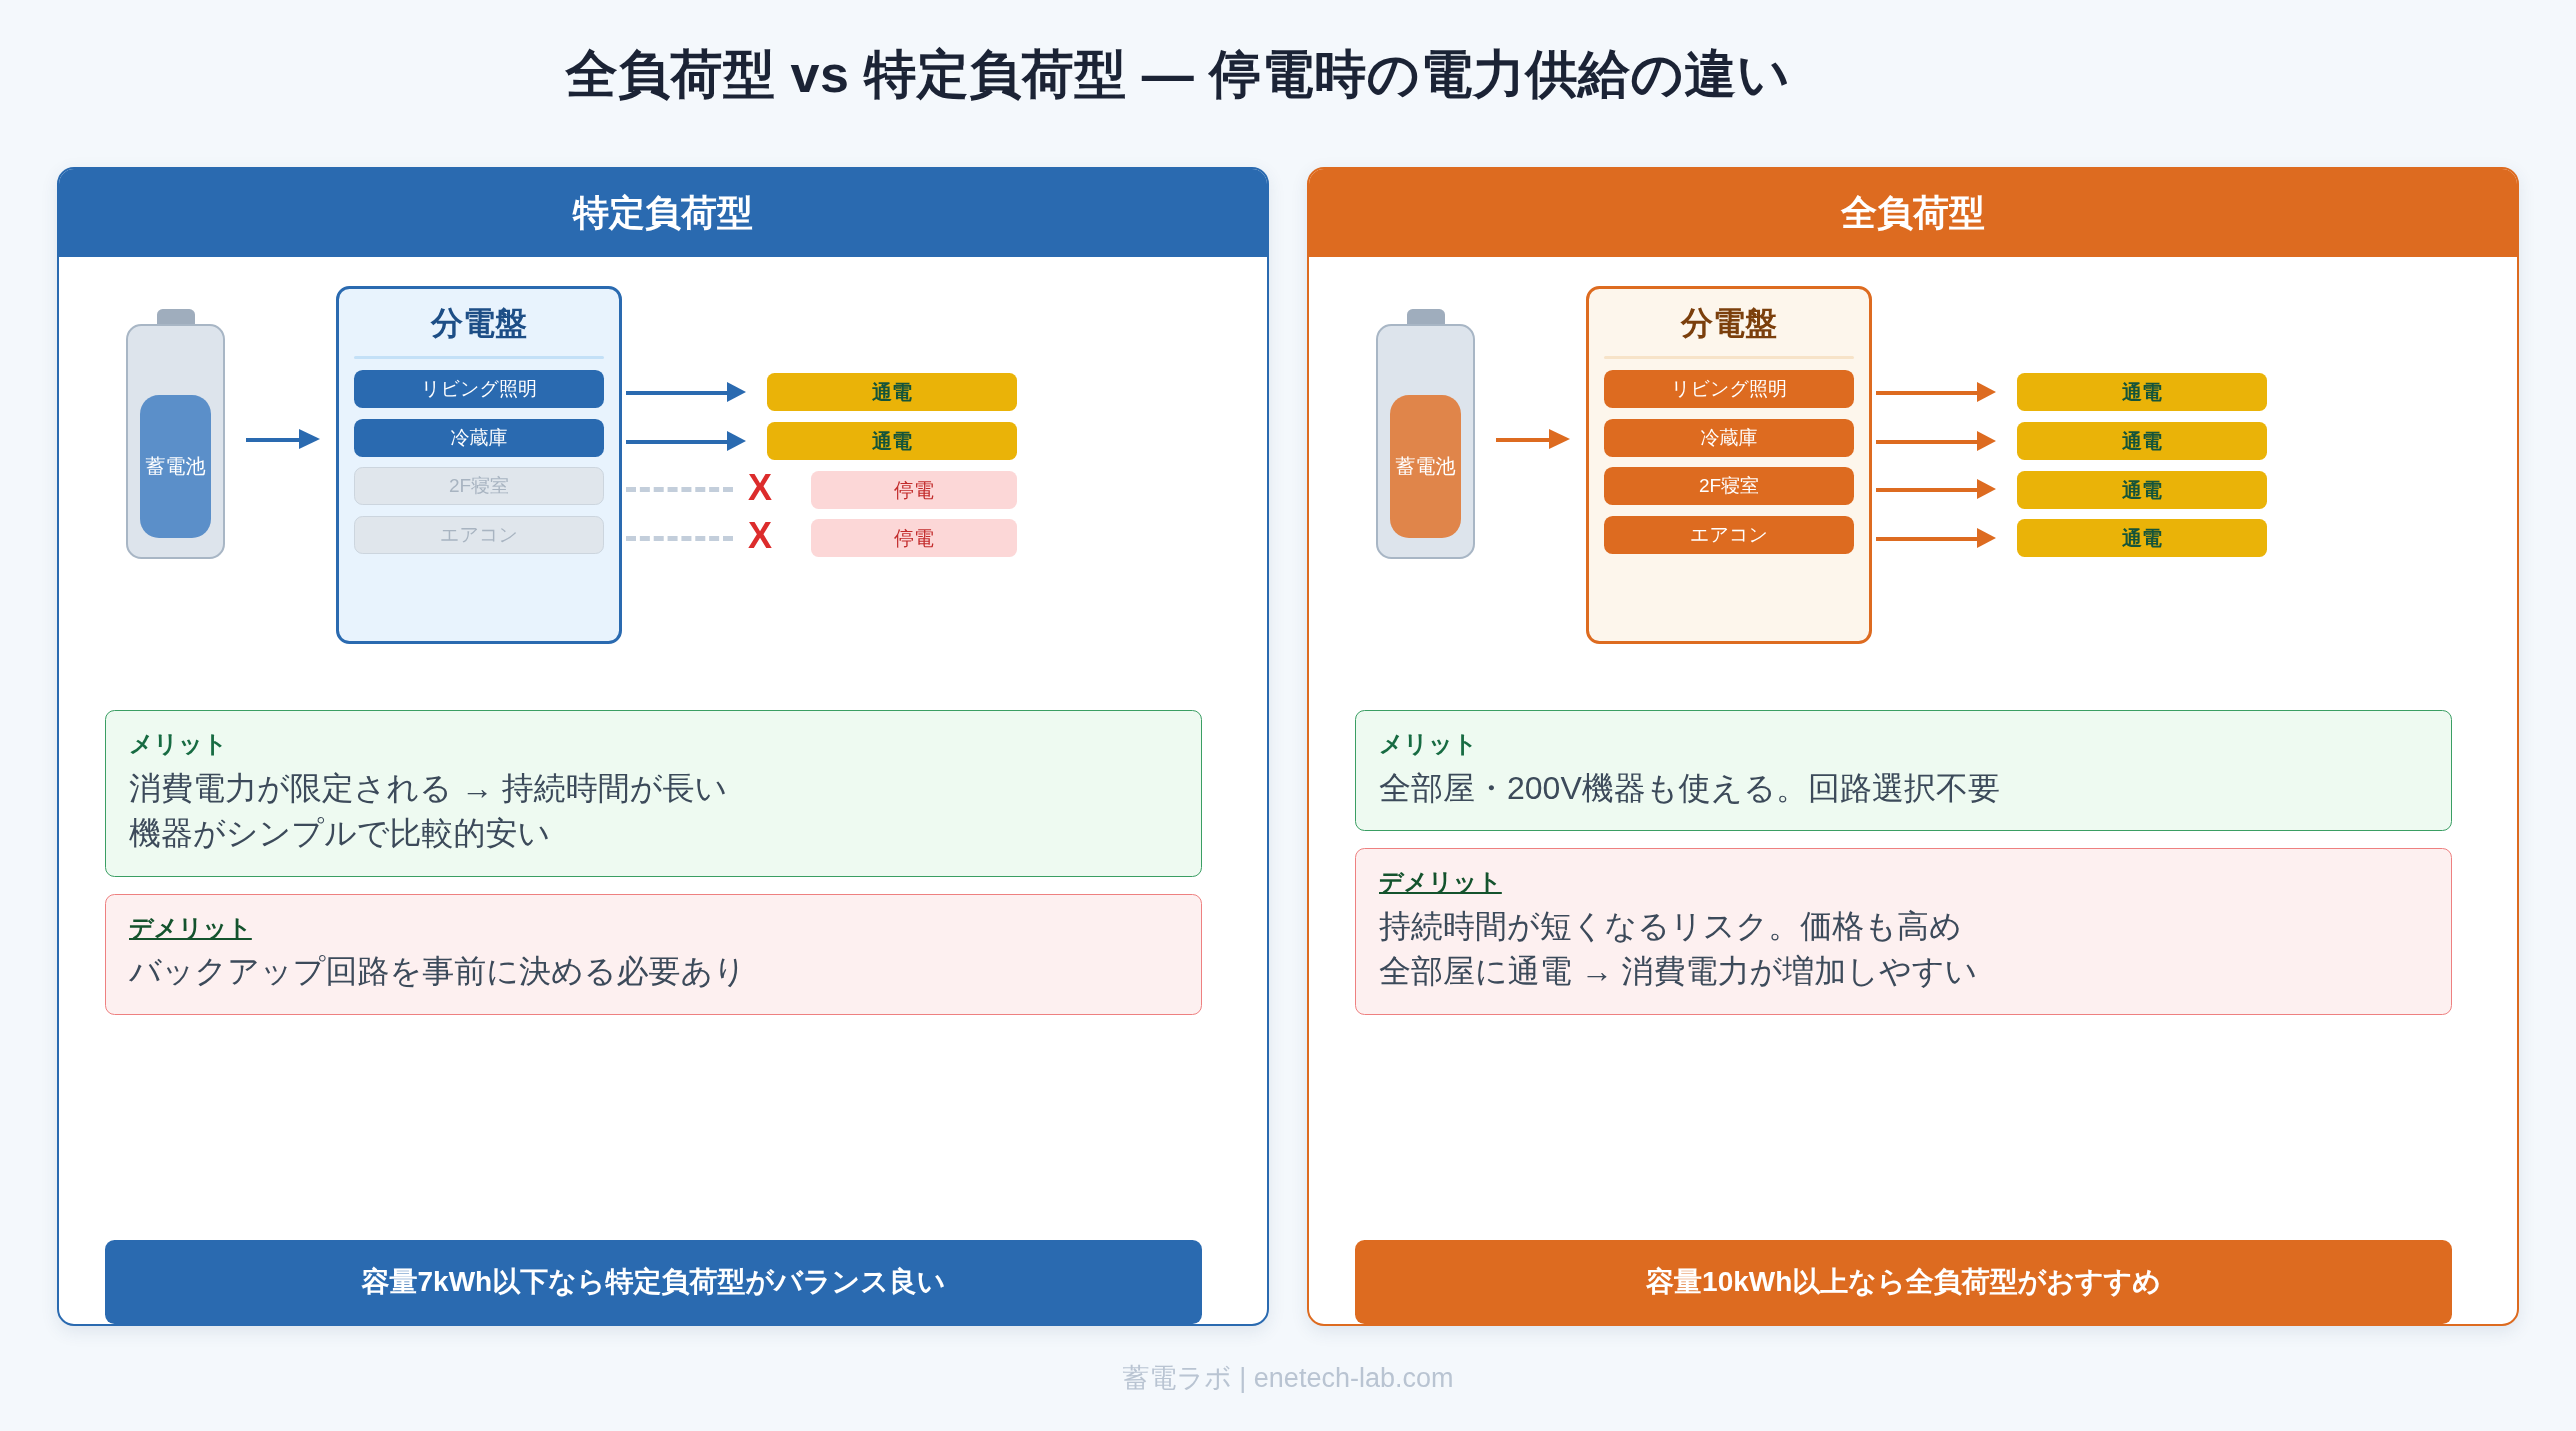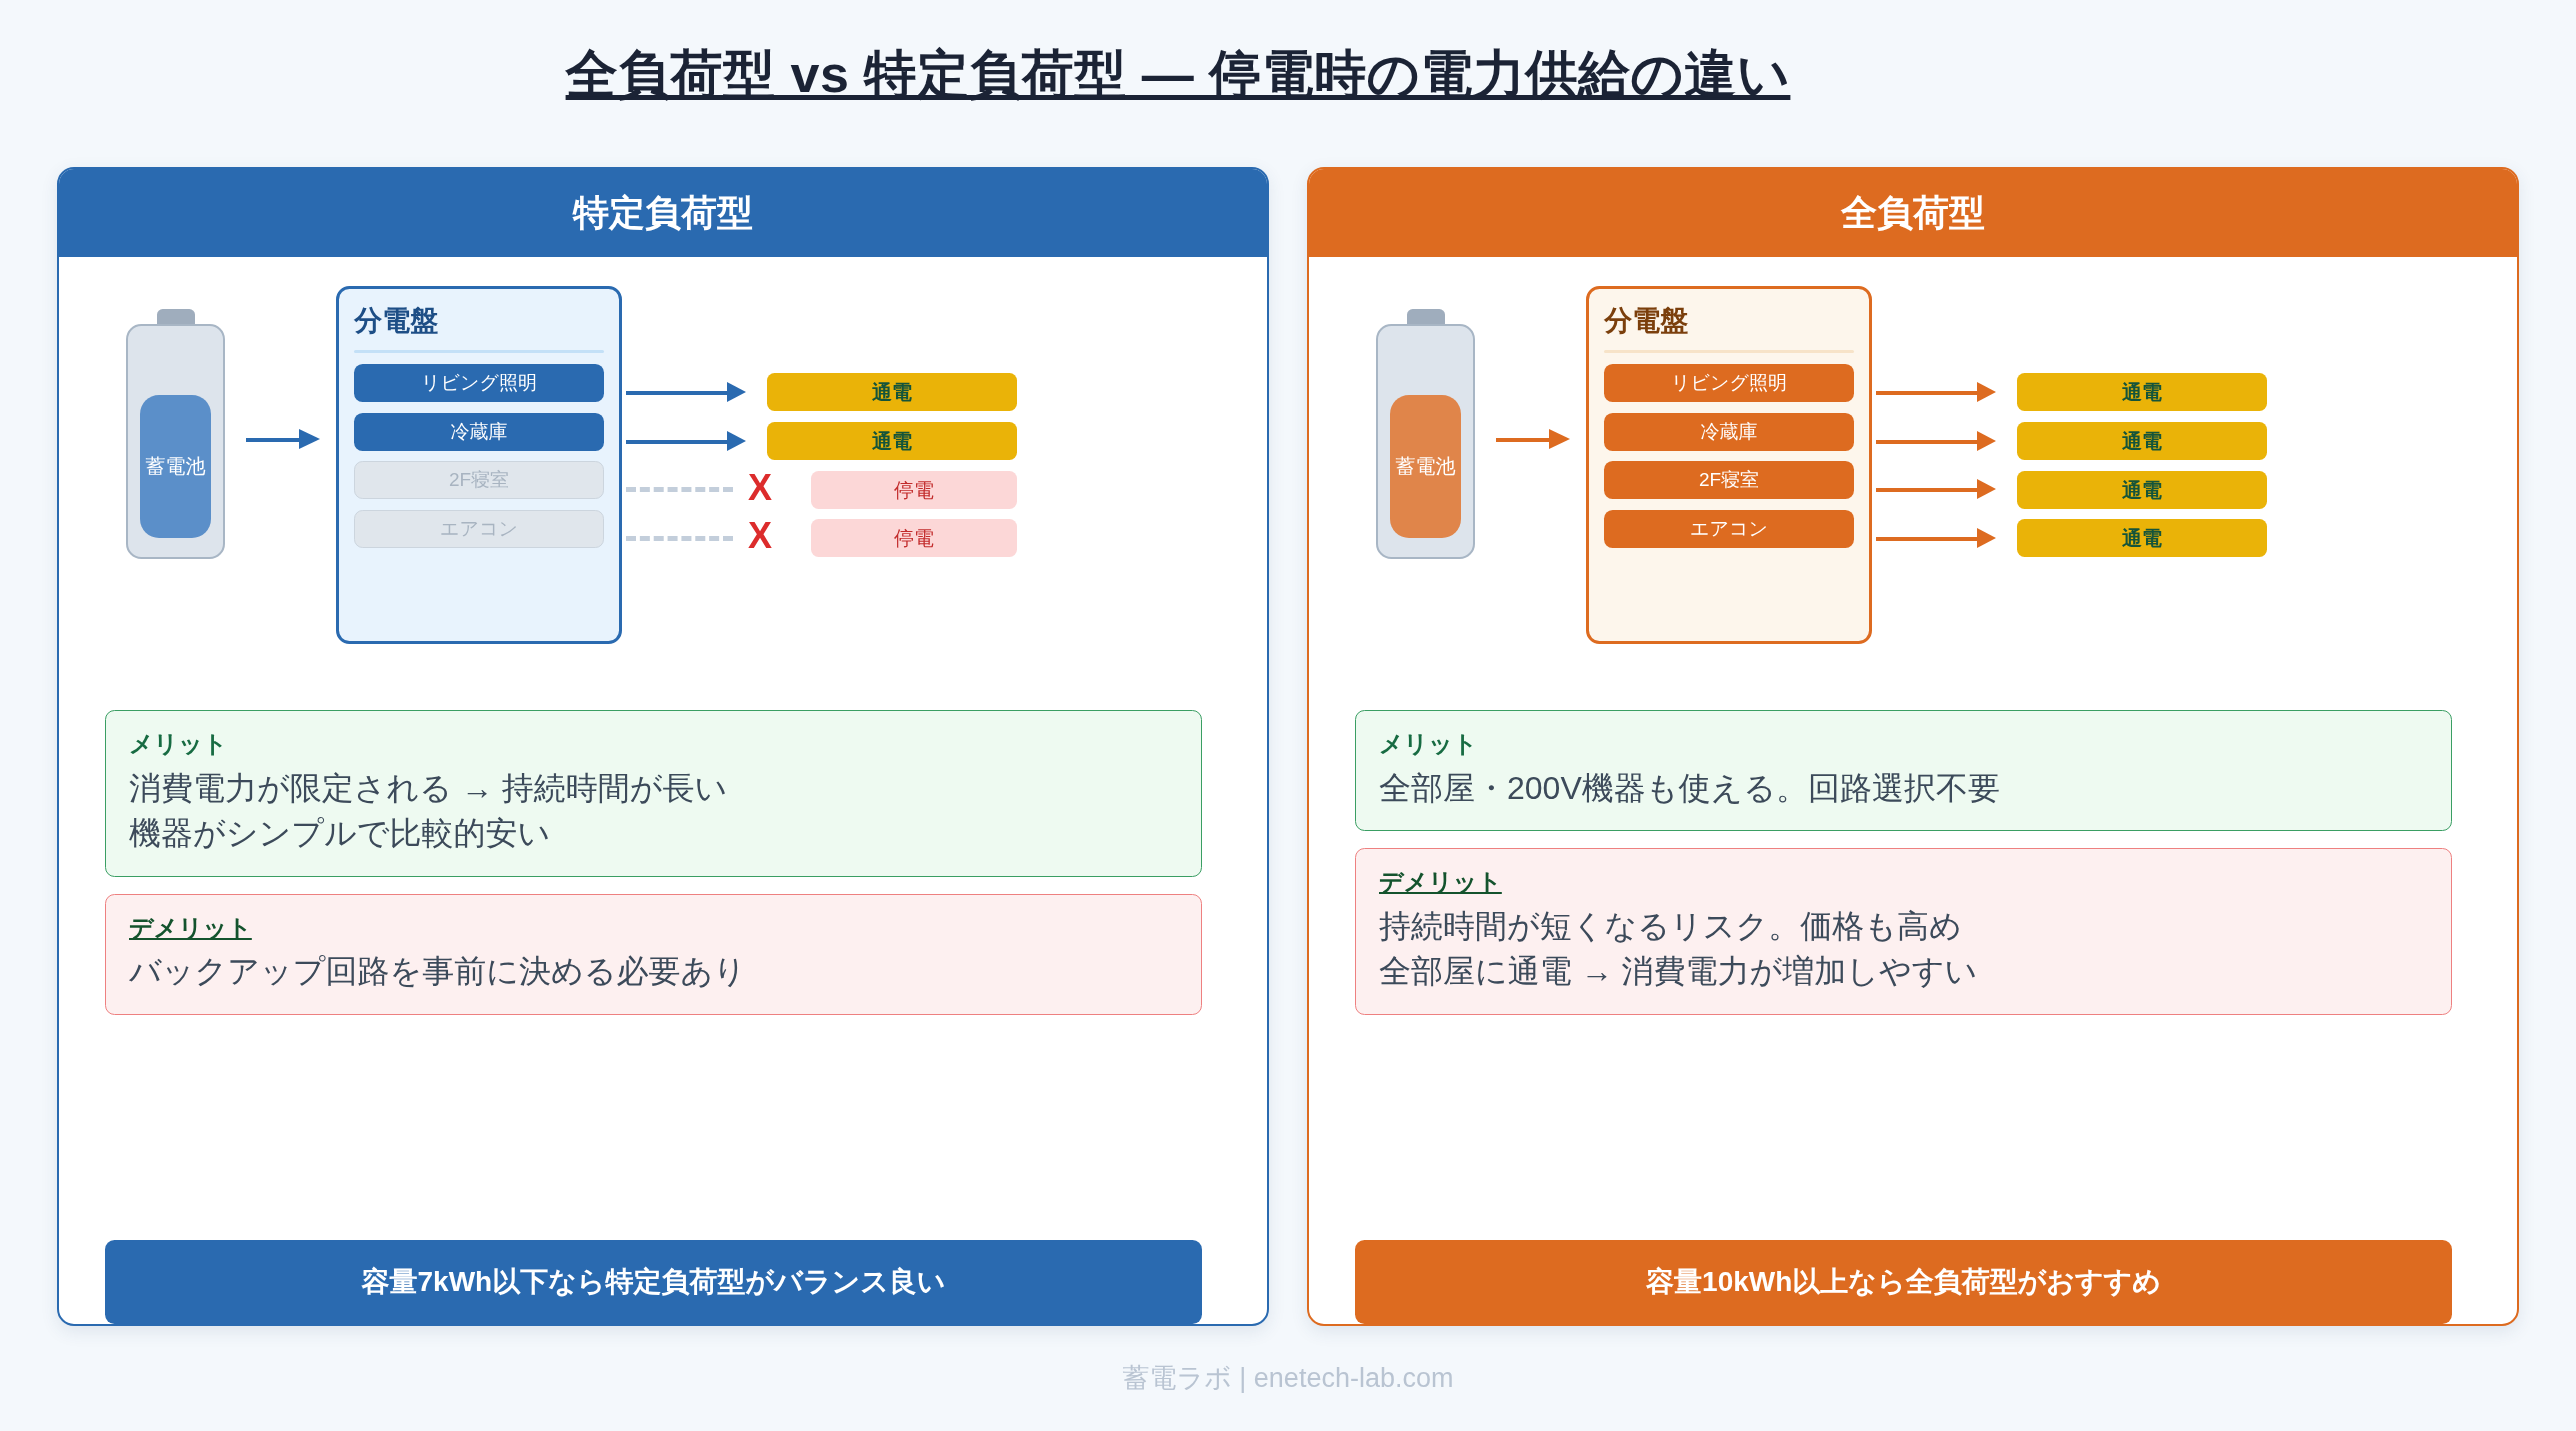--- a/index.html
+++ b/index.html
@@ -10,21 +10,20 @@
     overflow:hidden;
     position:relative;
   }
   
   .page-title{
     position:absolute;top:40px;left:0;width:2356px;
     text-align:center;
     font-size:52px;font-weight:bold;color:#1b2335;
     letter-spacing:0.5px;
     white-space:nowrap;
-    text-decoration:underline;
   }
   
   .card{
     position:absolute;top:167px;width:1212px;height:1159px;
     background:#ffffff;border-radius:17px;overflow:hidden;
     box-sizing:border-box;
     box-shadow:0 5.7px 17px rgba(40,70,110,.10);
   }
   .card.left {left:57px;border:2.9px solid #2a6ab0;}
   .card.right{left:1307px;border:2.9px solid #dd6b20;}
@@ -72,21 +71,21 @@
   .right .feed-head{border-left:21px solid #dd6b20;}
 
   
   .panel{
     position:absolute;top:29px;left:277px;width:286px;height:358px;
     border-radius:13.4px;box-sizing:border-box;padding:13.4px 15.3px 0 15.3px;
   }
   .left  .panel{background:#e8f3fd;border:3.8px solid #2a6ab0;}
   .right .panel{background:#fdf6ec;border:3.8px solid #dd6b20;}
   .panel-title{
-    font-size:28px;font-weight:bold;margin-bottom:9.5px;
+    text-align:center;font-size:32px;font-weight:bold;margin-bottom:9.5px;
   }
   .left  .panel-title{color:#1d4e86;}
   .right .panel-title{color:#7b3f0c;}
   .panel-div{height:2.9px;border-radius:1.9px;margin-bottom:11.4px;}
   .left  .panel-div{background:#c3e0f7;}
   .right .panel-div{background:#f7e3c8;}
 
   .circuit{
     height:38px;margin-bottom:10.5px;border-radius:8.6px;
     display:flex;align-items:center;justify-content:center;

